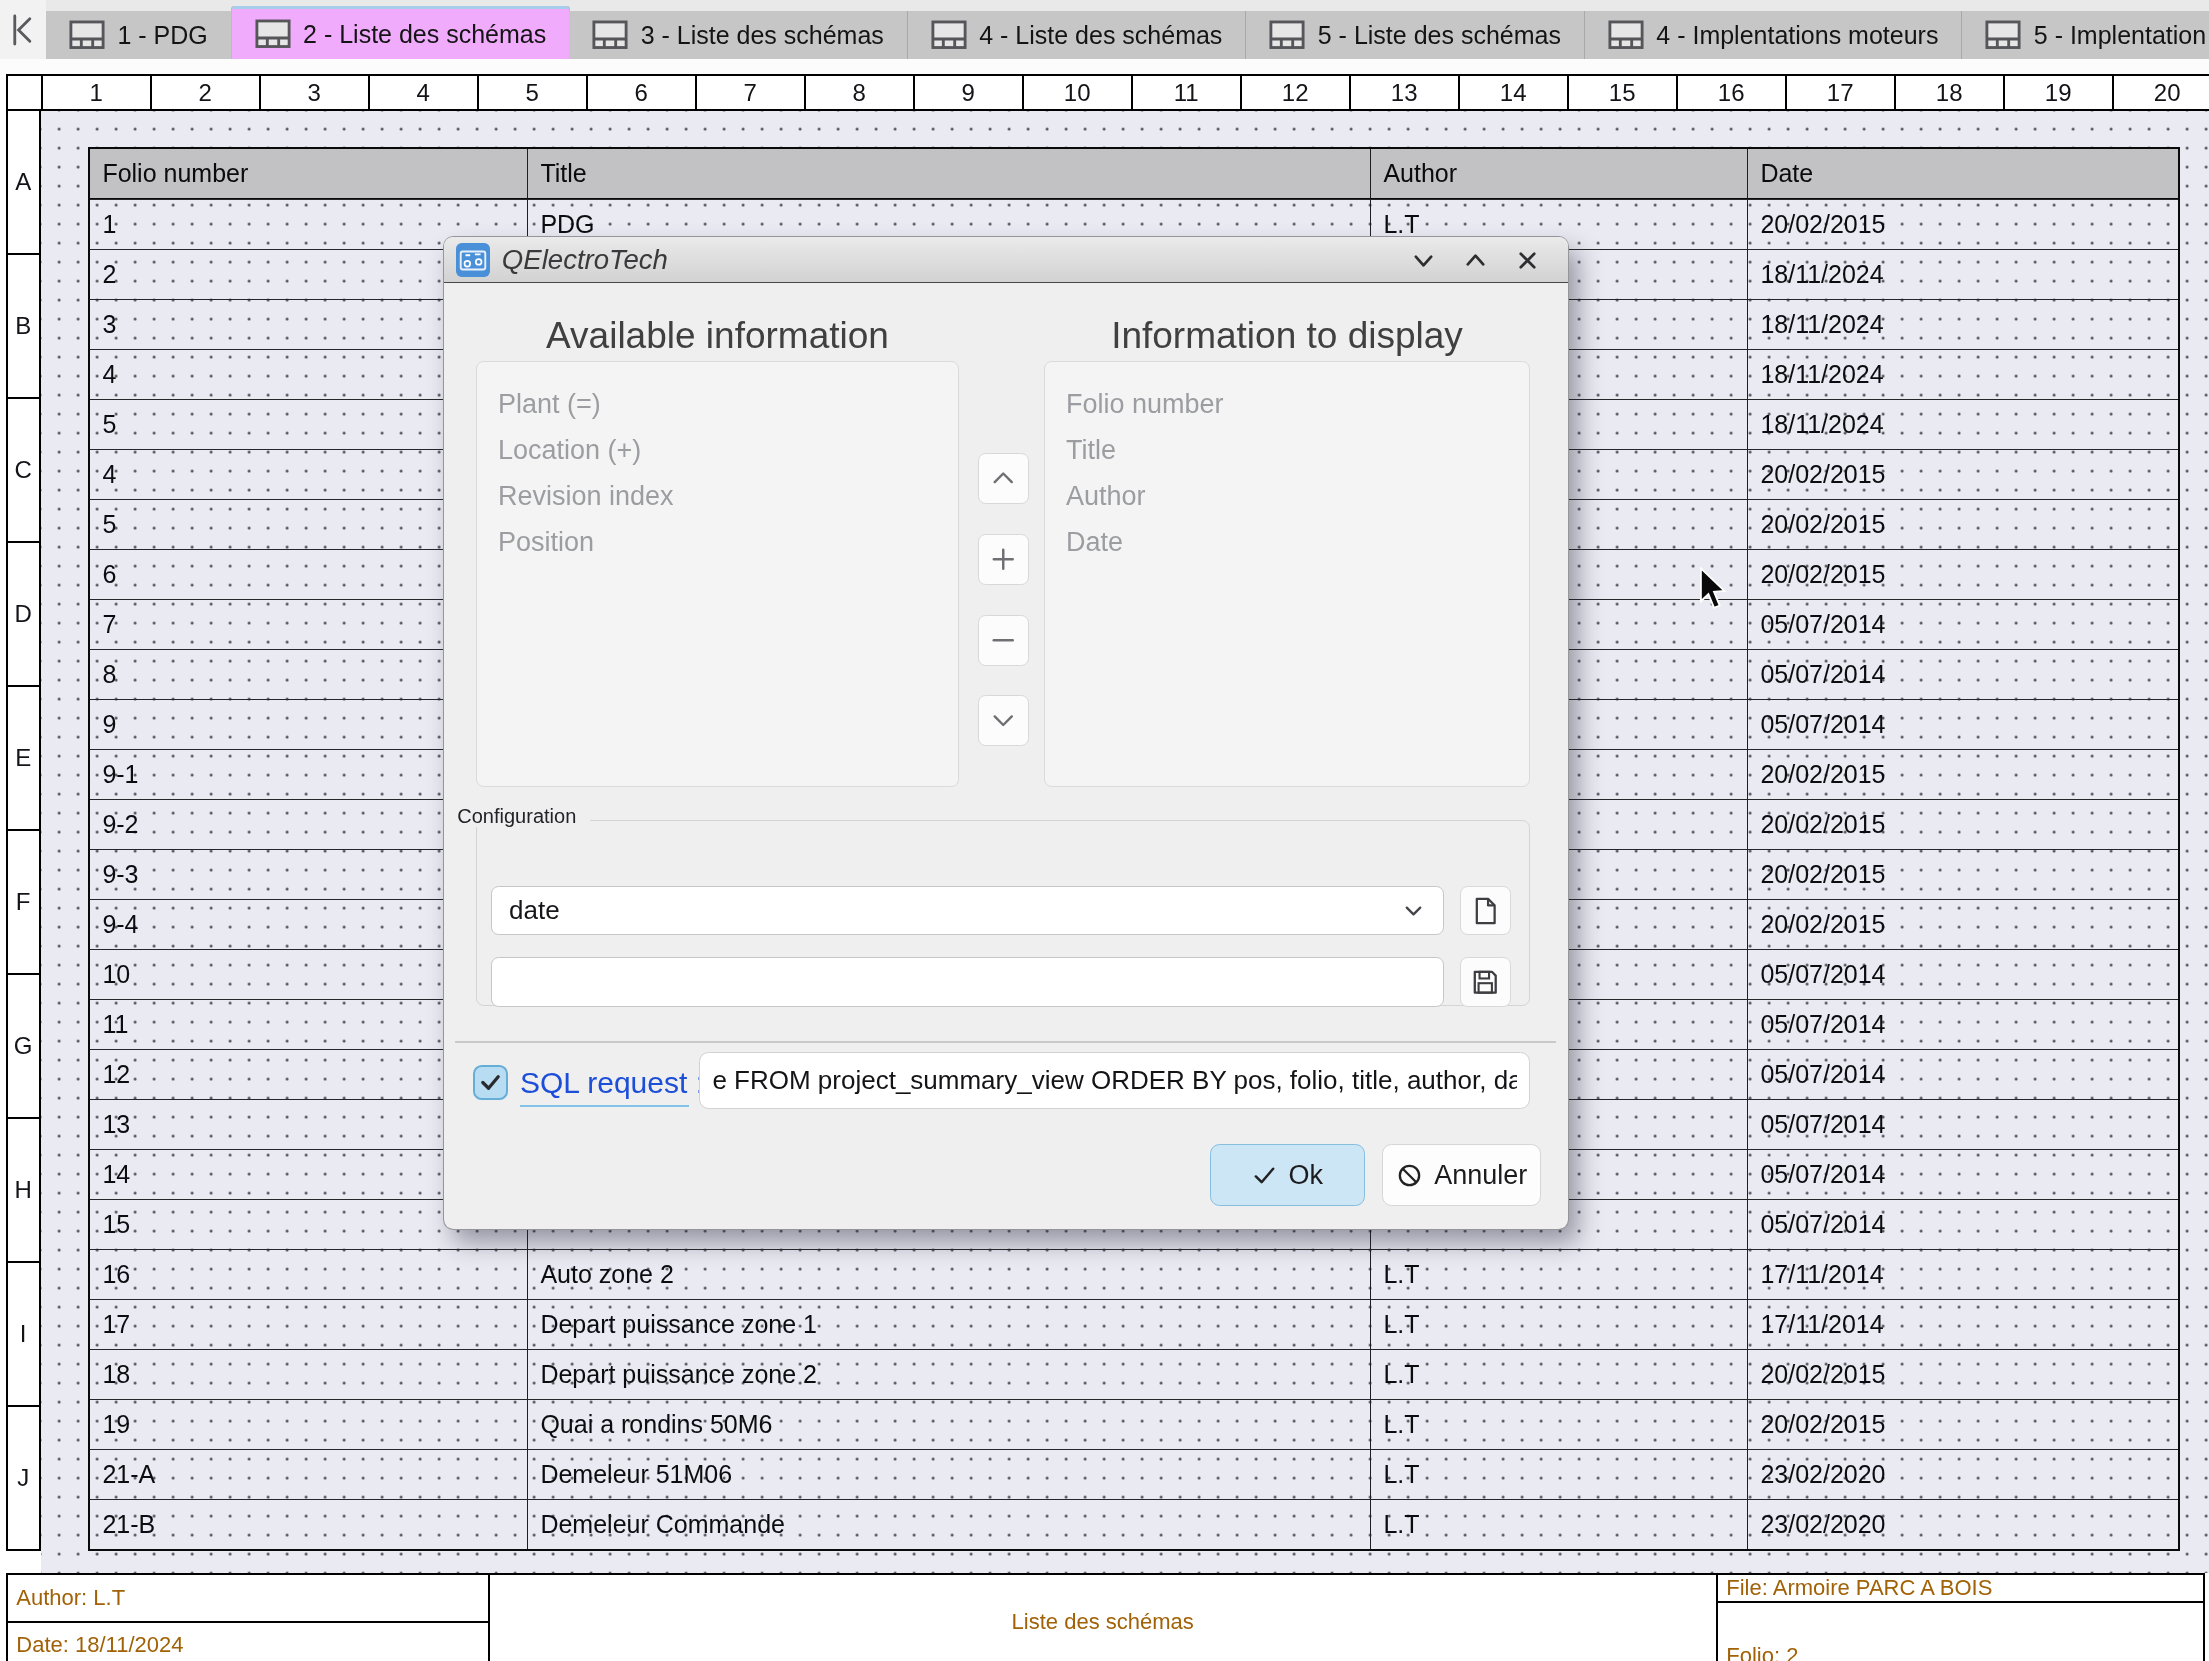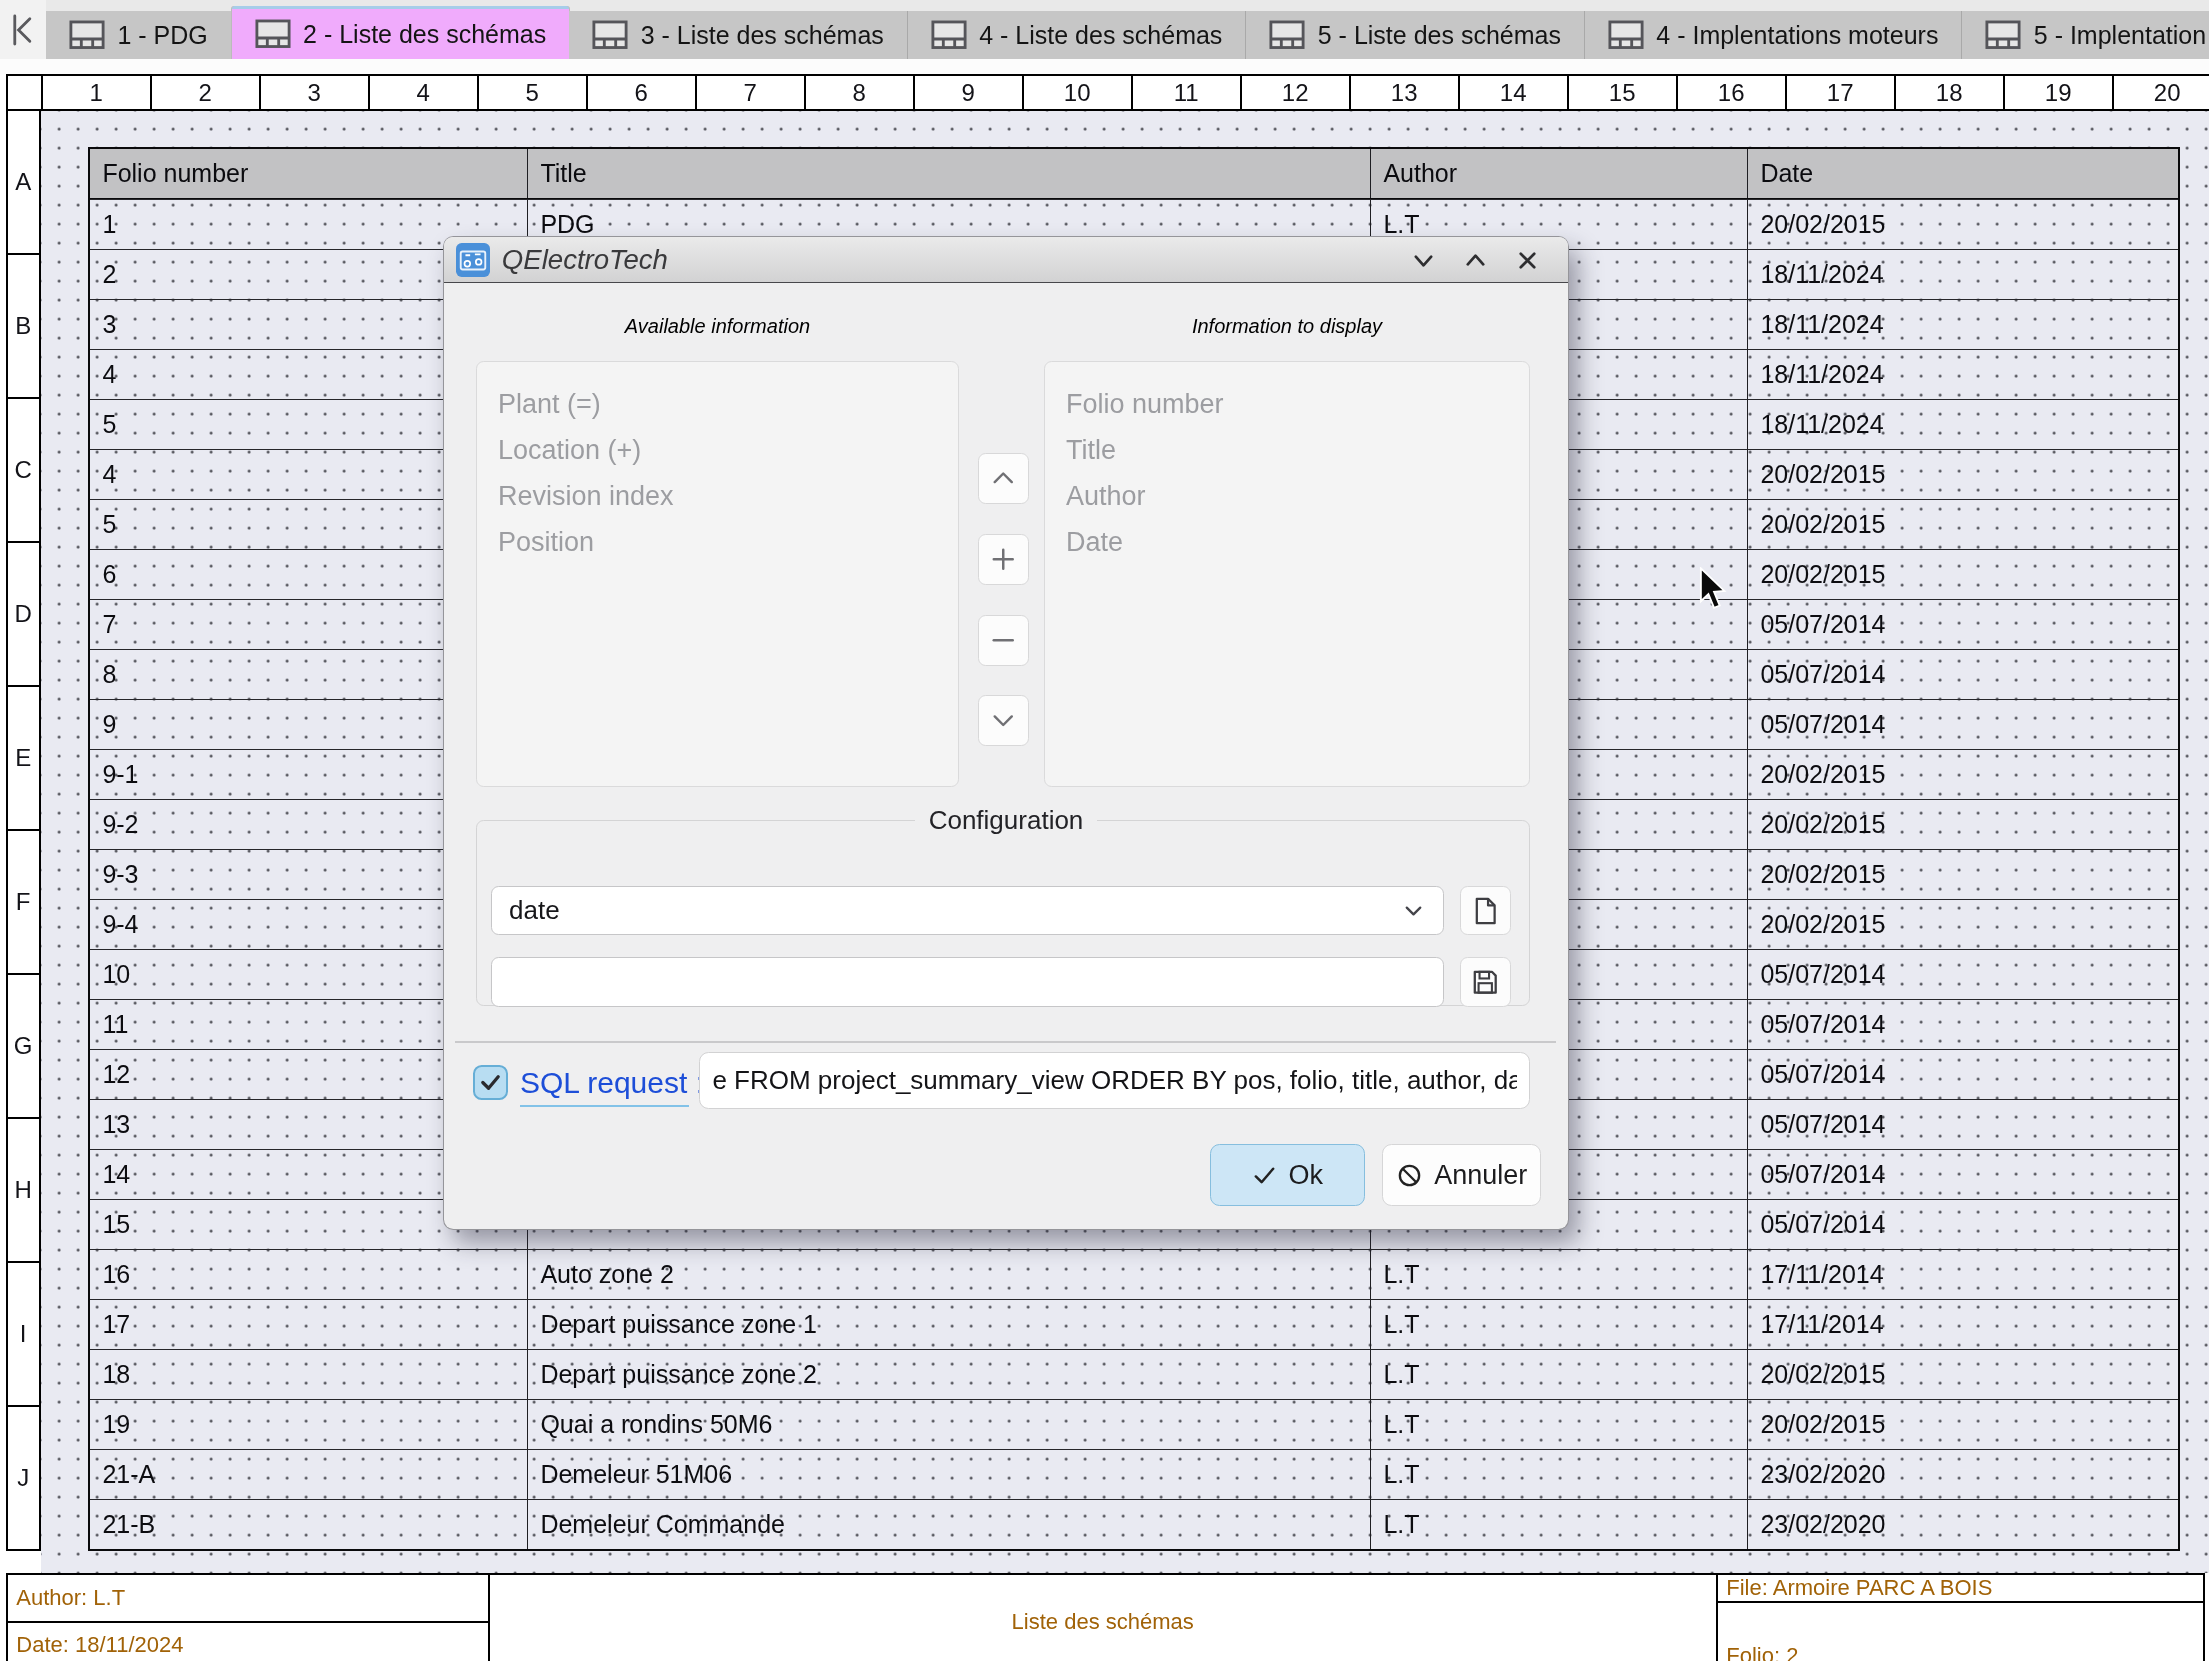--- a/index.html
+++ b/index.html
@@ -61,36 +61,36 @@
   #dialog{left:444px;top:237px;width:1124px;height:992px;background:#efeff0;border-radius:9.5px;
           box-shadow:0 0 0 1px #95959a,9.5px 13.3px 25px rgba(35,35,55,.42);}
   #dlg-titlebar{position:absolute;left:0;top:0;width:100%;height:46px;border-radius:8.6px 8.6px 0 0;
           background:linear-gradient(#eaeaea,#d2d2d3);border-bottom:1.9px solid #47474b;box-sizing:border-box;
           display:flex;align-items:center;font-style:italic;}
   #dlg-icon{margin-left:12.4px;}
   #dlg-title{margin-left:11.4px;font-size:27.6px;color:#3a3a3c;}
   .winbtns{position:absolute;right:27px;top:0;height:46px;display:flex;align-items:center;gap:25px;}
   .winbtn{cursor:default;}
 
-  .seclabel{position:absolute;top:78px;font-size:20px;color:#000000;text-align:center;font-style:italic;}
+  .seclabel{position:absolute;top:78px;font-size:37px;color:#404040;text-align:center;}
   #lbl-avail{left:32px;width:483px;}
   #lbl-disp{left:600px;width:486px;}
 
   .listbox{position:absolute;top:124px;height:426px;background:#f4f4f4;border:1.9px solid #dadadb;
            border-radius:7.6px;box-sizing:border-box;padding-top:19px;}
   #list-avail{left:32px;width:483px;}
   #list-disp{left:600px;width:486px;}
   .litem{height:46px;display:flex;align-items:center;padding-left:21px;font-size:27px;color:#9c9da1;}
 
   .midbtn{position:absolute;left:534px;width:51px;height:51px;background:#fcfcfc;border:1.9px solid #d8d8d9;
           border-radius:7.6px;box-sizing:border-box;display:flex;align-items:center;justify-content:center;}
 
   #groupbox{position:absolute;left:32px;top:583px;width:1054px;height:186px;border:1.9px solid #d4d4d5;
             border-radius:7.6px;box-sizing:border-box;}
-  #gb-legend{position:absolute;left:0;right:0;top:568px;text-align:center;font-size:26px;color:#232327;}
+  #gb-legend{position:absolute;left:0;right:0;top:568px;font-size:20px;color:#232327;}
   #gb-legend span{background:#efeff0;padding:0 13.3px;}
 
   #combo{position:absolute;left:47px;top:649px;width:953px;height:49px;background:#fff;border:1.9px solid #c6c6c8;
          border-radius:7.6px;box-sizing:border-box;display:flex;align-items:center;padding:0 17px;font-size:26px;color:#17171a;}
   #combo .chev{margin-left:auto;}
   .sidebtn{position:absolute;left:1016px;width:51px;height:49px;background:#fcfcfc;border:1.9px solid #d8d8d9;
            border-radius:7.6px;box-sizing:border-box;display:flex;align-items:center;justify-content:center;}
   #btn-newconf{top:649px;}
   #btn-saveconf{top:720px;height:50px;}
   #conf-input{position:absolute;left:47px;top:720px;width:953px;height:50px;background:#fff;border:1.9px solid #c6c6c8;

